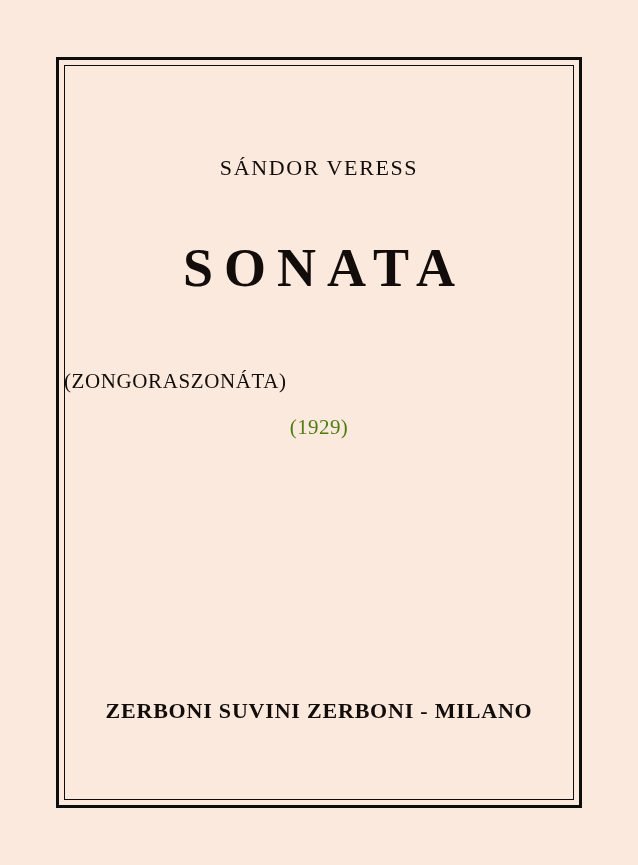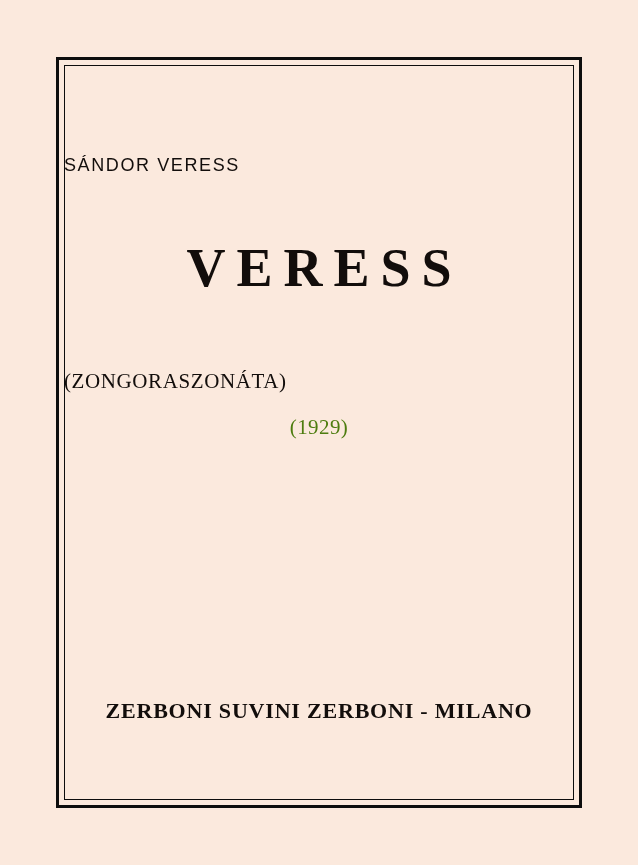--- a/index.html
+++ b/index.html
@@ -46,22 +46,23 @@
     top: 65px;
     width: 510px;
     height: 735px;
     box-sizing: border-box;
   }
   .composer {
     position: absolute;
     top: 90px;
     left: 0;
     width: 100%;
-    font-family: Liberation Sans, sans-serif;
-    font-size: 18px;
+    text-align: center;
+    font-family: Liberation Serif, serif;
+    font-size: 22px;
     letter-spacing: 1.6px;
     color: #120d0b;
   }
   .title {
     position: absolute;
     top: 172px;
     left: 0;
     width: 100%;
     text-align: center;
     font-family: "Liberation Serif", serif;
@@ -121,21 +122,21 @@
 <body>
 
 <div class="page">
 
   <div class="frame-outer"></div>
   <div class="frame-inner"></div>
 
   <div class="content">
     <div class="composer">SÁNDOR VERESS</div>
 
-    <div class="title">VERESS</div>
+    <div class="title">SONATA</div>
 
 
     <div class="subtitle2">(ZONGORASZONÁTA)</div>
 
     <div class="year">(1929)</div>
 
     <div class="publisher">ZERBONI SUVINI ZERBONI - MILANO</div>
   </div>
 
 </div>

